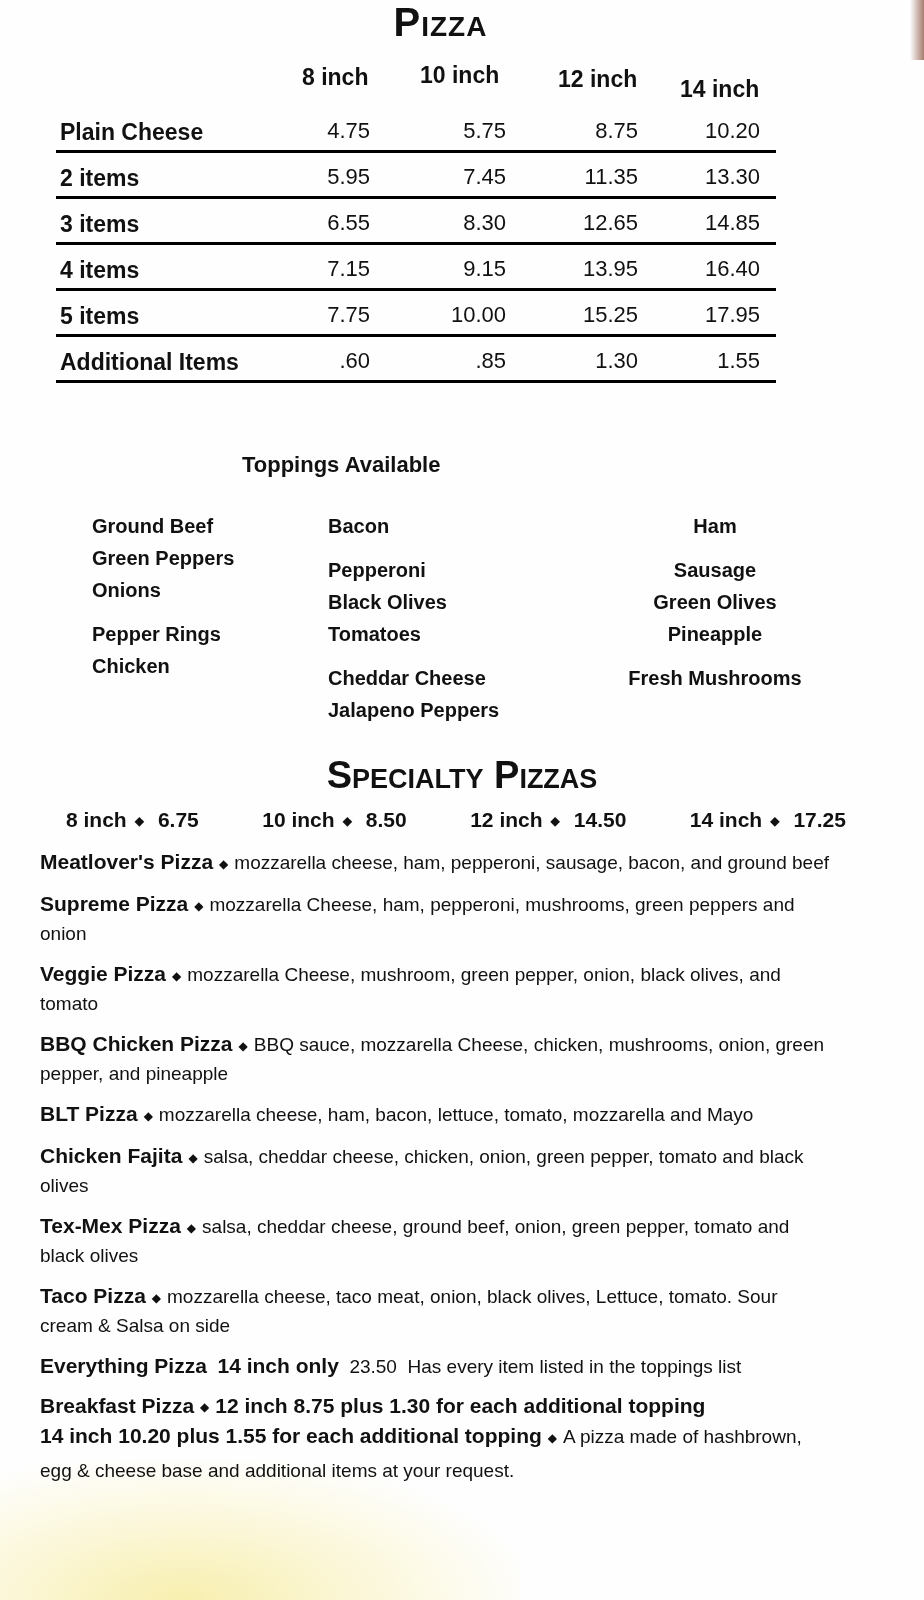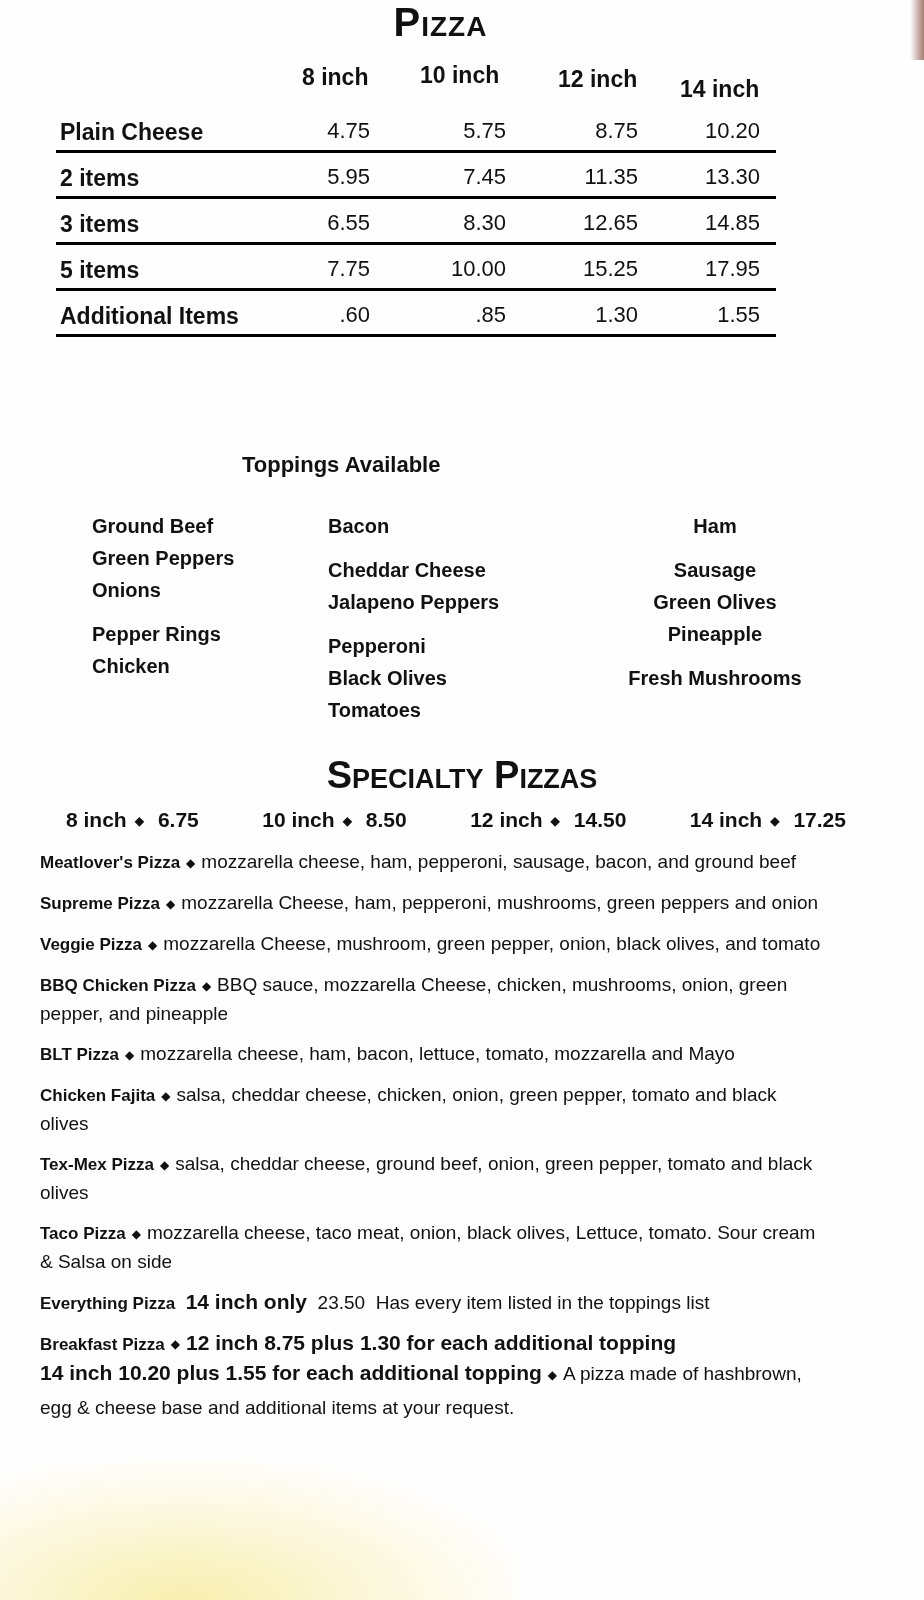--- a/index.html
+++ b/index.html
@@ -41,21 +41,21 @@
     position:absolute; top:754px; left:0; width:924px; text-align:center;
     font-size:38px; font-weight:bold; font-variant:small-caps;
   }
   .sp-prices {
     position:absolute; top:808px; left:66px; width:780px; display:flex; justify-content:space-between;
     font-size:21px; font-weight:bold;
   }
   .sp-price-item .dot { font-size:12px; margin:0 14px 0 8px; vertical-align:middle; }
   .sp-list { position:absolute; top:848px; left:40px; width:790px; }
   .sp-item { font-size:19px; line-height:28px; margin-bottom:12px; }
-  .sp-item .name { font-weight:bold; font-size:17px; }
+  .sp-item .name { font-weight:bold; font-size:21px; }
   .sp-item .dot { font-size:12px; margin:0 6px; vertical-align:middle; }
   .sp-item.big .detail-bold { font-weight:bold; font-size:21px; }
 </style>
 </head>
 <body>
 
 <div class="paper-stain"></div>
 <div class="edge-shadow"></div>
 
 <div class="title">Pizza</div>
@@ -83,20 +83,27 @@
         <span class="val" style="left: 614px;">13.30</span>
       </div>
       <div class="pt-row">
         <span class="lbl">3 items</span>
         <span class="val" style="left: 224px;">6.55</span>
         <span class="val" style="left: 360px;">8.30</span>
         <span class="val" style="left: 492px;">12.65</span>
         <span class="val" style="left: 614px;">14.85</span>
       </div>
       <div class="pt-row">
+        <span class="lbl">4 items</span>
+        <span class="val" style="left: 224px;">7.15</span>
+        <span class="val" style="left: 360px;">9.15</span>
+        <span class="val" style="left: 492px;">13.95</span>
+        <span class="val" style="left: 614px;">16.40</span>
+      </div>
+      <div class="pt-row">
         <span class="lbl">5 items</span>
         <span class="val" style="left: 224px;">7.75</span>
         <span class="val" style="left: 360px;">10.00</span>
         <span class="val" style="left: 492px;">15.25</span>
         <span class="val" style="left: 614px;">17.95</span>
       </div>
       <div class="pt-row">
         <span class="lbl">Additional Items</span>
         <span class="val" style="left: 224px;">.60</span>
         <span class="val" style="left: 360px;">.85</span>
@@ -117,27 +124,27 @@
       <div class="grp">
         <div class="item">Pepper Rings</div>
         <div class="item">Chicken</div>
       </div>
     </div>
     <div class="tcol" style="left: 236px;">
       <div class="grp">
         <div class="item">Bacon</div>
       </div>
       <div class="grp">
-        <div class="item">Cheddar Cheese</div>
-        <div class="item">Jalapeno Peppers</div>
-      </div>
-      <div class="grp">
         <div class="item">Pepperoni</div>
         <div class="item">Black Olives</div>
         <div class="item">Tomatoes</div>
+      </div>
+      <div class="grp">
+        <div class="item">Cheddar Cheese</div>
+        <div class="item">Jalapeno Peppers</div>
       </div>
     </div>
     <div class="tcol" style="left: 503px; text-align: center;">
       <div class="grp">
         <div class="item">Ham</div>
       </div>
       <div class="grp">
         <div class="item">Sausage</div>
         <div class="item">Green Olives</div>
         <div class="item">Pineapple</div>

